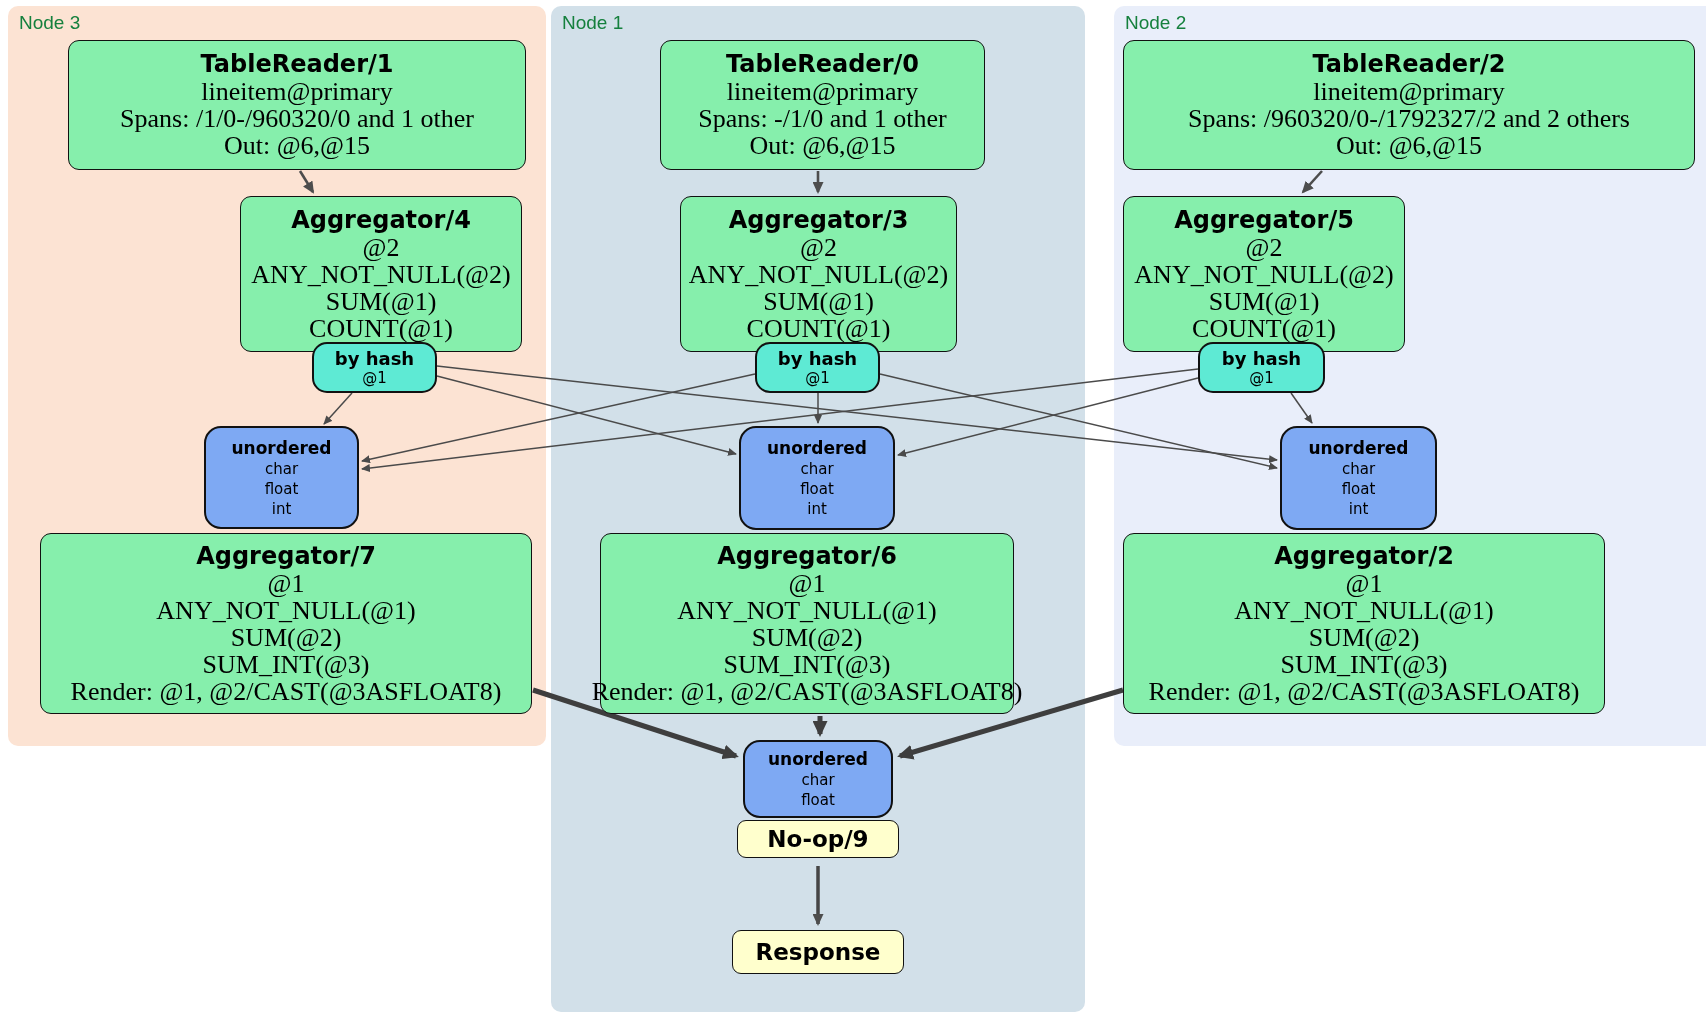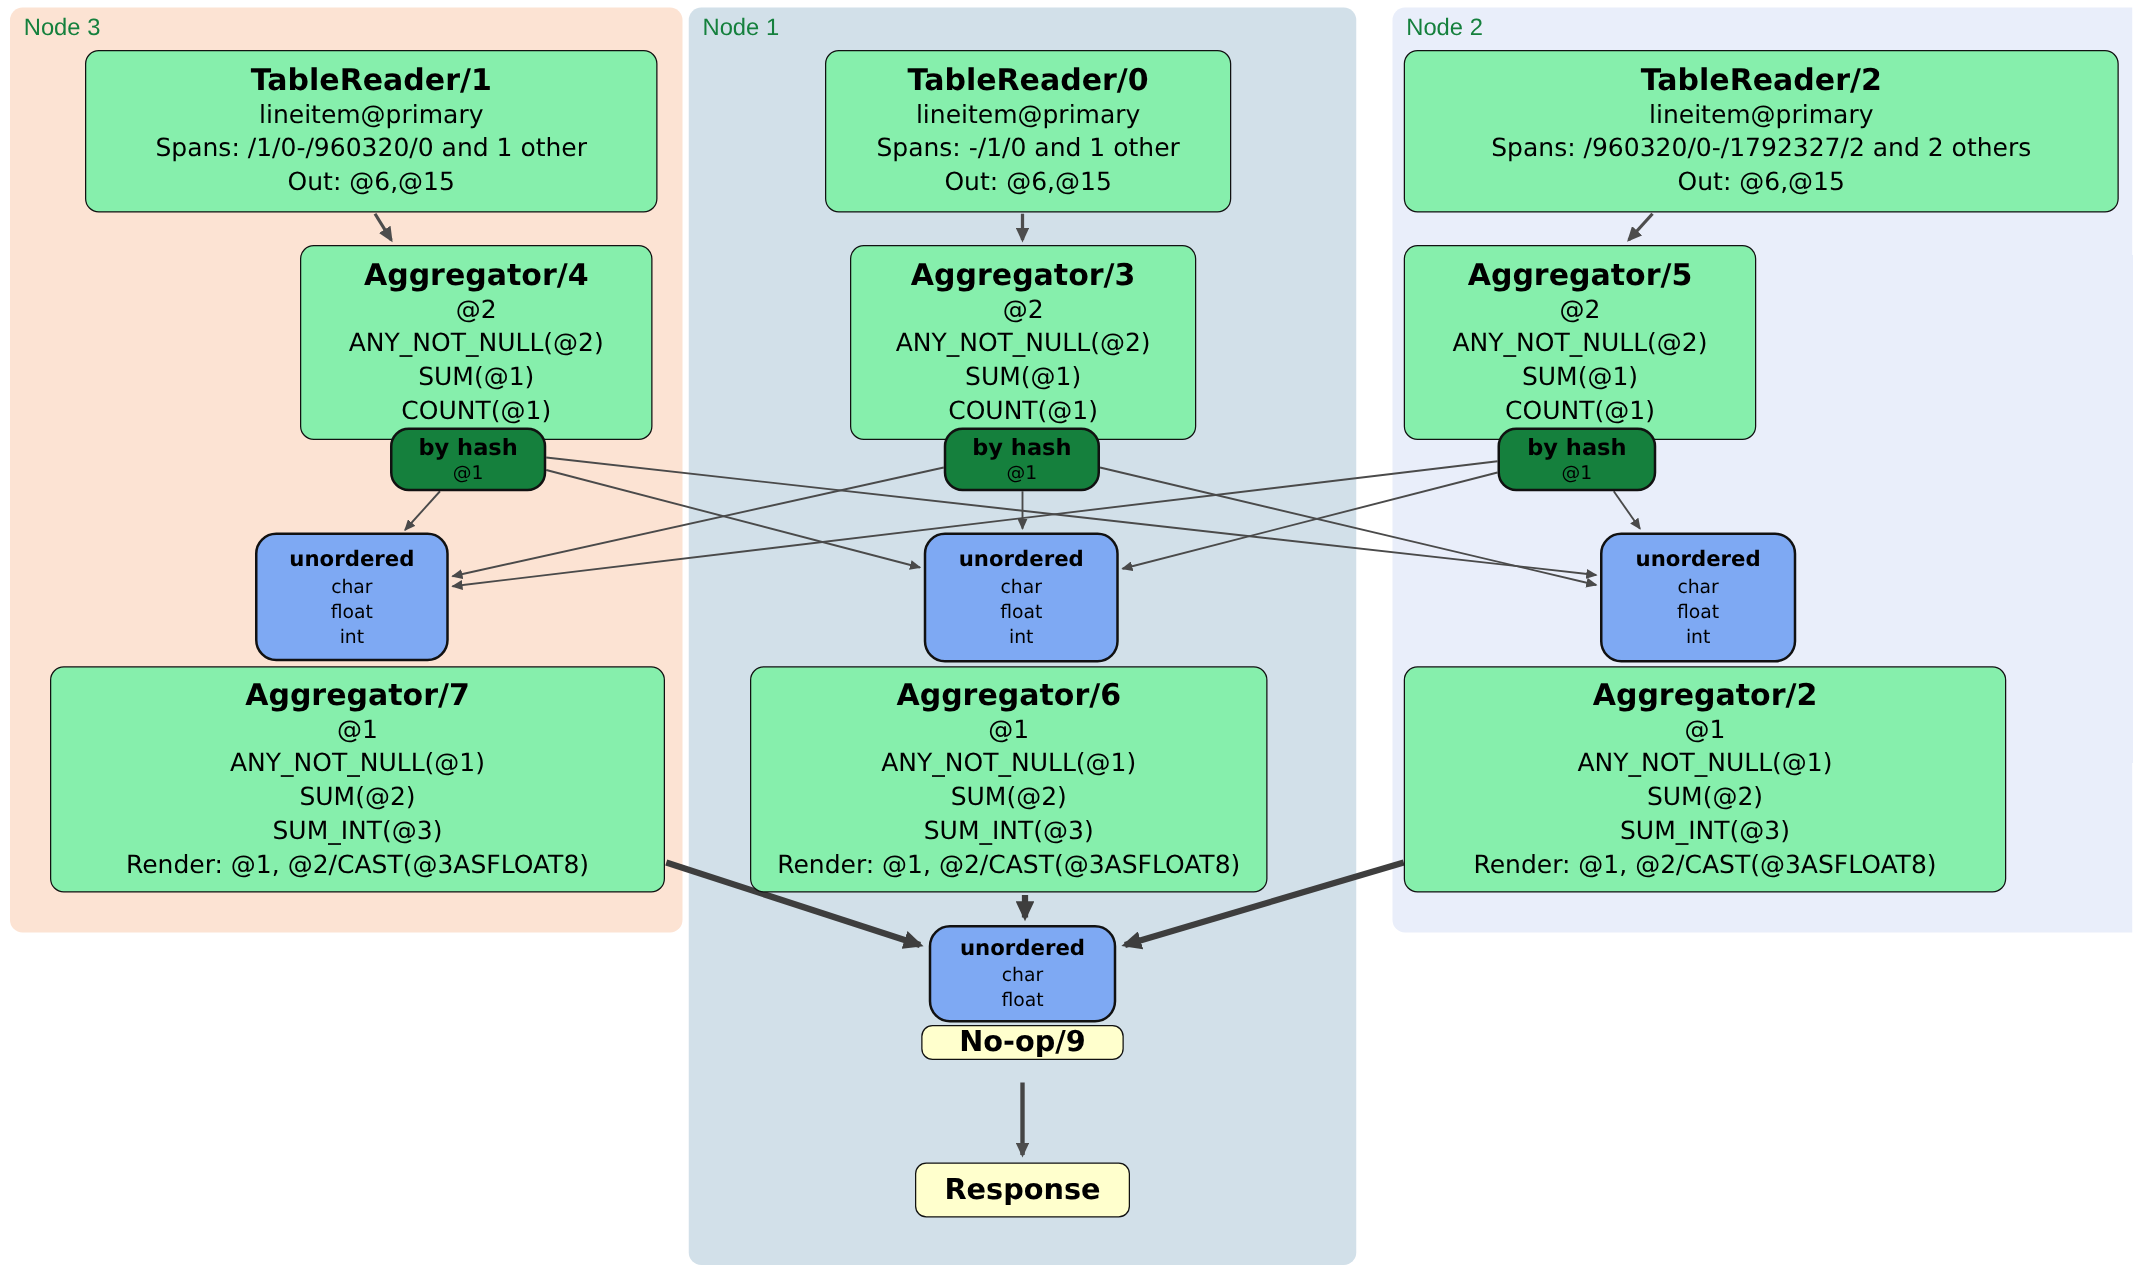--- a/index.html
+++ b/index.html
@@ -13,22 +13,22 @@
           font-size:19px;color:#15803d;z-index:2;white-space:nowrap;}
   #edges{position:absolute;left:0;top:0;z-index:2;pointer-events:none;}
   .e-t{stroke:#4a4a4a;stroke-width:1.5;}
   .e-m{stroke:#4d4d4d;stroke-width:2.6;}
   .e-m2{stroke:#454545;stroke-width:3.5;}
   .e-h{stroke:#3e3e3e;stroke-width:5;}
   .pbox{position:absolute;background:#86efac;border:1.6px solid #111;border-radius:11px;
         display:flex;flex-direction:column;align-items:center;justify-content:center;
         text-align:center;z-index:3;box-sizing:border-box;}
   .pbox .t{font-weight:bold;font-size:24px;line-height:27px;white-space:nowrap;}
-  .pbox .l{font-size:20px;line-height:27px;white-space:nowrap;}
-  .router{position:absolute;background:#15803d;border:2px solid #111;border-radius:15px;
+  .pbox .l{font-size:26px;line-height:27px;white-space:nowrap;font-family:Liberation Serif, serif;}
+  .router{position:absolute;background:#5eead4;border:2px solid #111;border-radius:15px;
         display:flex;flex-direction:column;align-items:center;justify-content:center;
         text-align:center;z-index:4;box-sizing:border-box;}
   .router .t{font-weight:bold;font-size:18px;line-height:20px;white-space:nowrap;}
   .router .c{font-size:15px;line-height:18px;white-space:nowrap;}
   .sync{position:absolute;background:#7ea9f3;border:2px solid #111;border-radius:17px;
         display:flex;flex-direction:column;align-items:center;justify-content:center;
         text-align:left;z-index:4;box-sizing:border-box;}
   .sync .t{font-weight:bold;font-size:17px;line-height:22px;white-space:nowrap;}
   .sync .s{font-size:15px;line-height:20px;white-space:nowrap;}
   .mini{position:absolute;background:#ffffcd;border:1.6px solid #111;border-radius:9px;
@@ -178,20 +178,20 @@
     <div class="l">SUM(@2)</div>
     <div class="l">SUM_INT(@3)</div>
     <div class="l">Render: @1, @2/CAST(@3ASFLOAT8)</div>
   </div>
 
   <div class="sync" style="left:743px;top:740px;width:150px;height:78px">
     <div class="t">unordered</div>
     <div class="s">char</div>
     <div class="s">float</div>
   </div>
-  <div class="mini" style="left:737px;top:820px;width:162px;height:28px">
+  <div class="mini" style="left:737px;top:820px;width:162px;height:38px">
     <span>No-op/9</span>
   </div>
   <div class="mini" style="left:732px;top:930px;width:172px;height:44px">
     <span>Response</span>
   </div>
 
 </div>
 
 </body></html>

